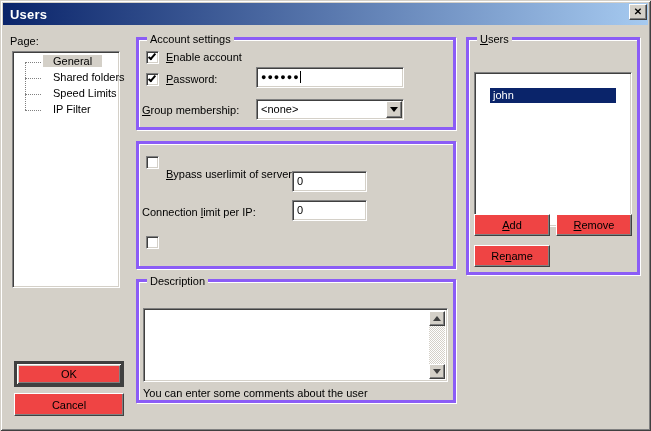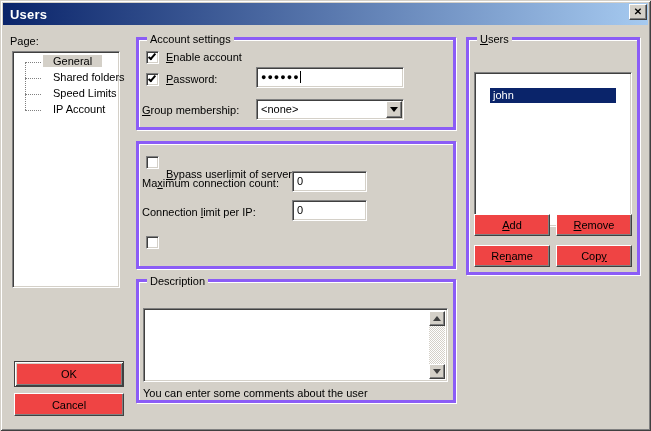--- a/index.html
+++ b/index.html
@@ -44,21 +44,21 @@
   }
   .btn {
     position: absolute;
     background: #ef4444;
     border: 1px solid; border-color: #fff #404040 #404040 #fff;
     box-shadow: inset -1px -1px 0 #808080;
     display: flex; align-items: center; justify-content: center;
     font-size: 11px; cursor: default;
   }
   .btn.default {
-    border: 1px solid #404040;
+    border: 3px solid #404040;
     box-shadow: inset 1px 1px 0 #fff, inset -1px -1px 0 #404040,
                 inset 2px 2px 0 #d4d0c8, inset -2px -2px 0 #808080;
   }
   .group {
     position: absolute;
     border: 3px solid #8b5cf6;
     box-shadow: inset 1px 1px 0 #fff, 1px 1px 0 #fff;
   }
   .group-label {
     position: absolute; top: -7px; left: 8px;
@@ -151,21 +151,21 @@
     <div class="tree-item">
       <span class="tree-stub"></span>
       <span class="tree-label">Shared folders</span>
     </div>
     <div class="tree-item">
       <span class="tree-stub"></span>
       <span class="tree-label">Speed Limits</span>
     </div>
     <div class="tree-item">
       <span class="tree-stub"></span>
-      <span class="tree-label">IP Account</span>
+      <span class="tree-label">IP Filter</span>
     </div>
   </div>
 
   <div class="btn default" style="left:14px; top:361px; width:110px; height:26px;">
     <span>OK</span>
   </div>
   <div class="btn" style="left:14px; top:393px; width:110px; height:23px;text-align:center;">
     <span>Cancel</span>
   </div>
 
@@ -189,21 +189,20 @@
     <span class="combo-arrow-btn">
       <span class="tri-down"></span>
     </span>
   </div>
 
   <div class="group" style="left:136px; top:141px; width:320px; height:128px;"></div>
   <div class="checkbox" style="left:146px; top:156px;">
     
   </div>
   <div class="label" style="left:166px; top:168px;"><u>B</u>ypass userlimit of server</div>
-  <div class="label" style="left:142px; top:177px;">Ma<u>x</u>imum connection count:</div>
   <div class="field" style="left:292px; top:171px; width:75px; height:21px;">
     <span>0</span>
   </div>
   <div class="label" style="left:142px; top:206px;">Connection <u>l</u>imit per IP:</div>
   <div class="field" style="left:292px; top:200px; width:75px; height:21px;">
     <span>0</span>
   </div>
   <div class="checkbox" style="left:146px; top:236px;">
     
   </div>
@@ -234,17 +233,14 @@
   </div>
   <div class="btn" style="left:474px; top:214px; width:76px; height:22px;">
     <span><u>A</u>dd</span>
   </div>
   <div class="btn" style="left:556px; top:214px; width:76px; height:22px;">
     <span><u>R</u>emove</span>
   </div>
   <div class="btn" style="left:474px; top:245px; width:76px; height:22px;">
     <span>Re<u>n</u>ame</span>
   </div>
-  <div class="btn" style="left:556px; top:245px; width:76px; height:22px;">
-    <span>Cop<u>y</u></span>
-  </div>
 
 </div>
 
 </body></html>

